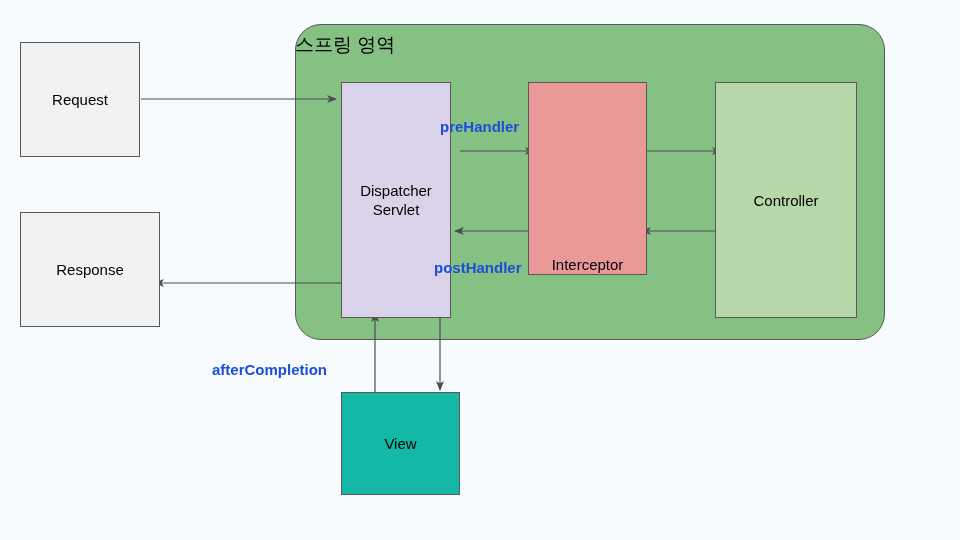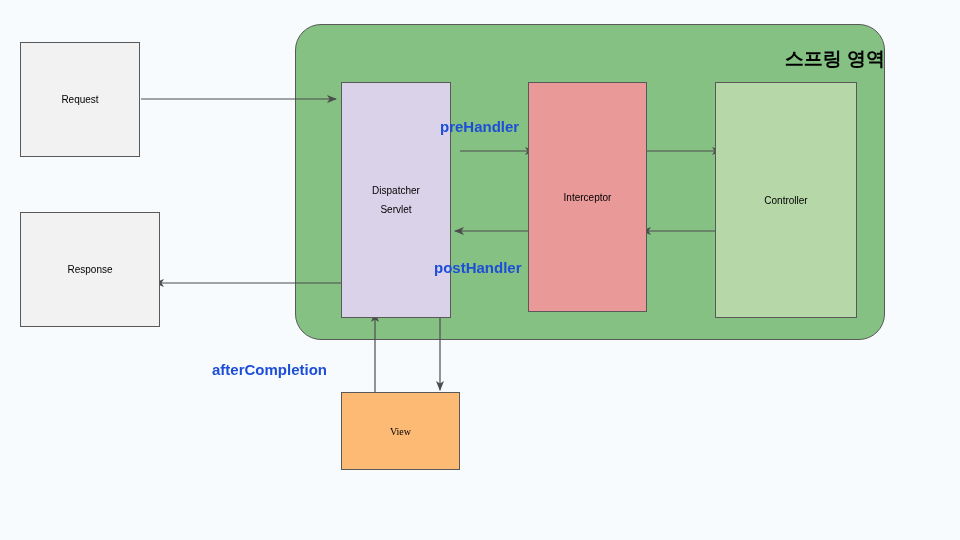--- a/index.html
+++ b/index.html
@@ -22,69 +22,69 @@
   }
   .node {
     position: absolute;
     box-sizing: border-box;
     border: 1px solid #595959;
     display: flex;
     align-items: center;
     justify-content: center;
     text-align: center;
     color: #000000;
-    font-size: 10px;
+    font-size: 15px;
     line-height: 19px;
     white-space: pre-line;
   }
   #spring-region {
     position: absolute;
     left: 295px;
     top: 24px;
     width: 590px;
     height: 316px;
     background: #85c183;
     border: 1px solid #595959;
     border-radius: 26px;
     box-sizing: border-box;
   }
   #spring-region-title {
     position: absolute;
     left: 295px;
-    top: 46px;
+    top: 32px;
     width: 590px;
-    text-align: right;
+    text-align: left;
     font-size: 19px;
-    font-weight: bold;
+    font-weight: normal;
     color: #000000;
   }
   #request-box {
     left: 20px; top: 42px; width: 120px; height: 115px;
     background: #f2f2f2;
   }
   #response-box {
     left: 20px; top: 212px; width: 140px; height: 115px;
     background: #f2f2f2;
   }
   #dispatcher-servlet-box {
     left: 341px; top: 82px; width: 110px; height: 236px;
     background: #d9d2e9;
   }
   #interceptor-box {
-    left: 528px; top: 82px; width: 119px; height: 230px;
+    left: 528px; top: 82px; width: 119px; height: 193px;
     background: #ea9999;
+    align-items: flex-end;
   }
   #controller-box {
     left: 715px; top: 82px; width: 142px; height: 236px;
     background: #b6d7a8;
   }
   #view-box {
-    left: 341px; top: 392px; width: 119px; height: 78px;
-    background: #fdba74;
-    font-family: Liberation Serif, serif;
+    left: 341px; top: 392px; width: 119px; height: 103px;
+    background: #14b8a6;
   }
   .edge-label {
     position: absolute;
     font-size: 15px;
     font-weight: bold;
     color: #1d4ed8;
     white-space: nowrap;
   }
   #label-prehandler { left: 440px; top: 118px; }
   #label-posthandler { left: 434px; top: 259px; }

